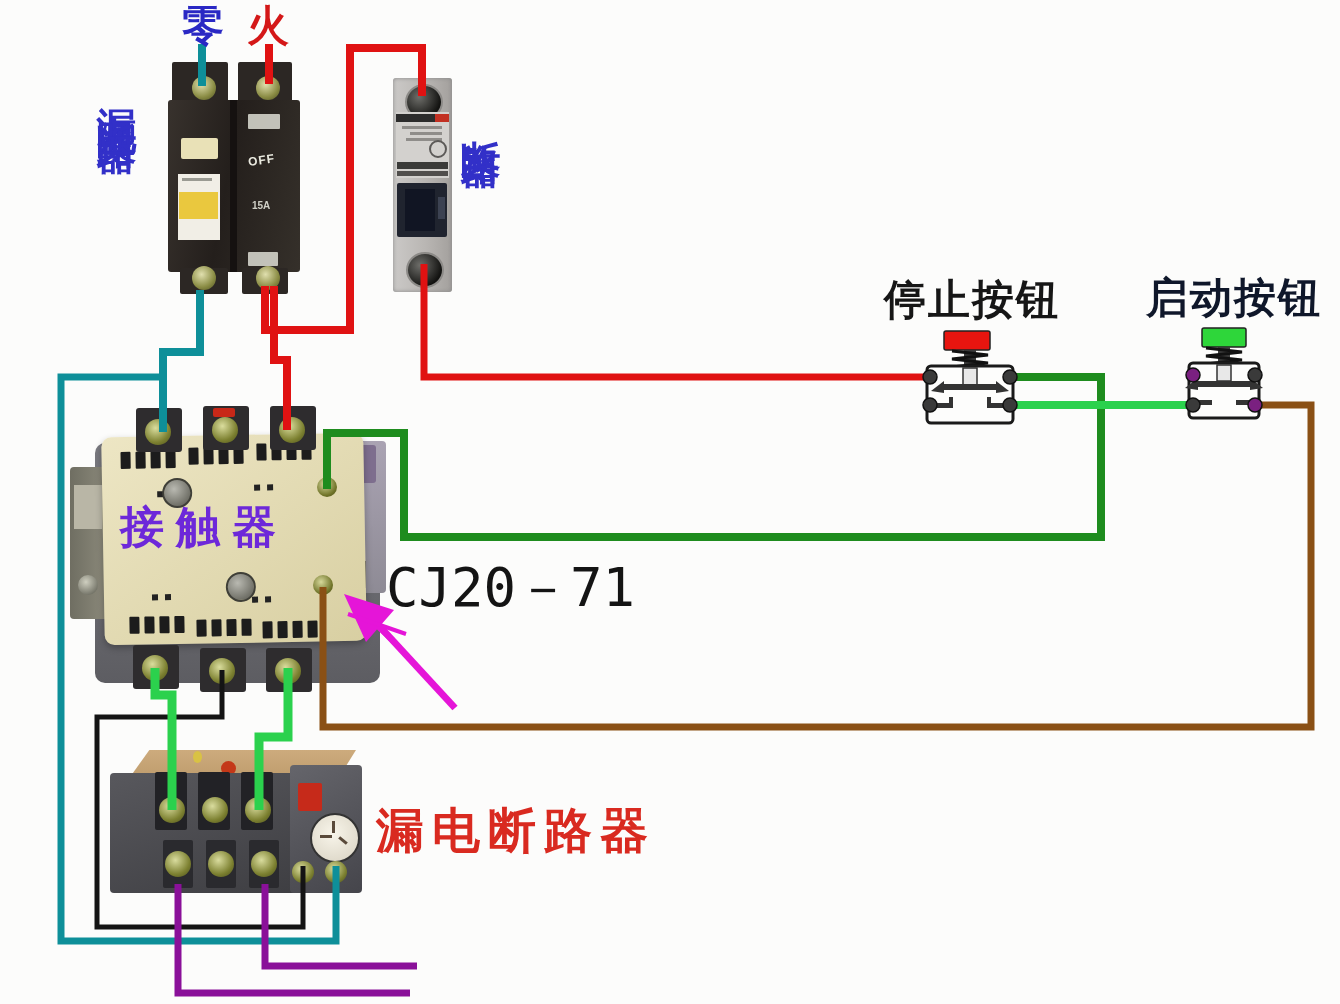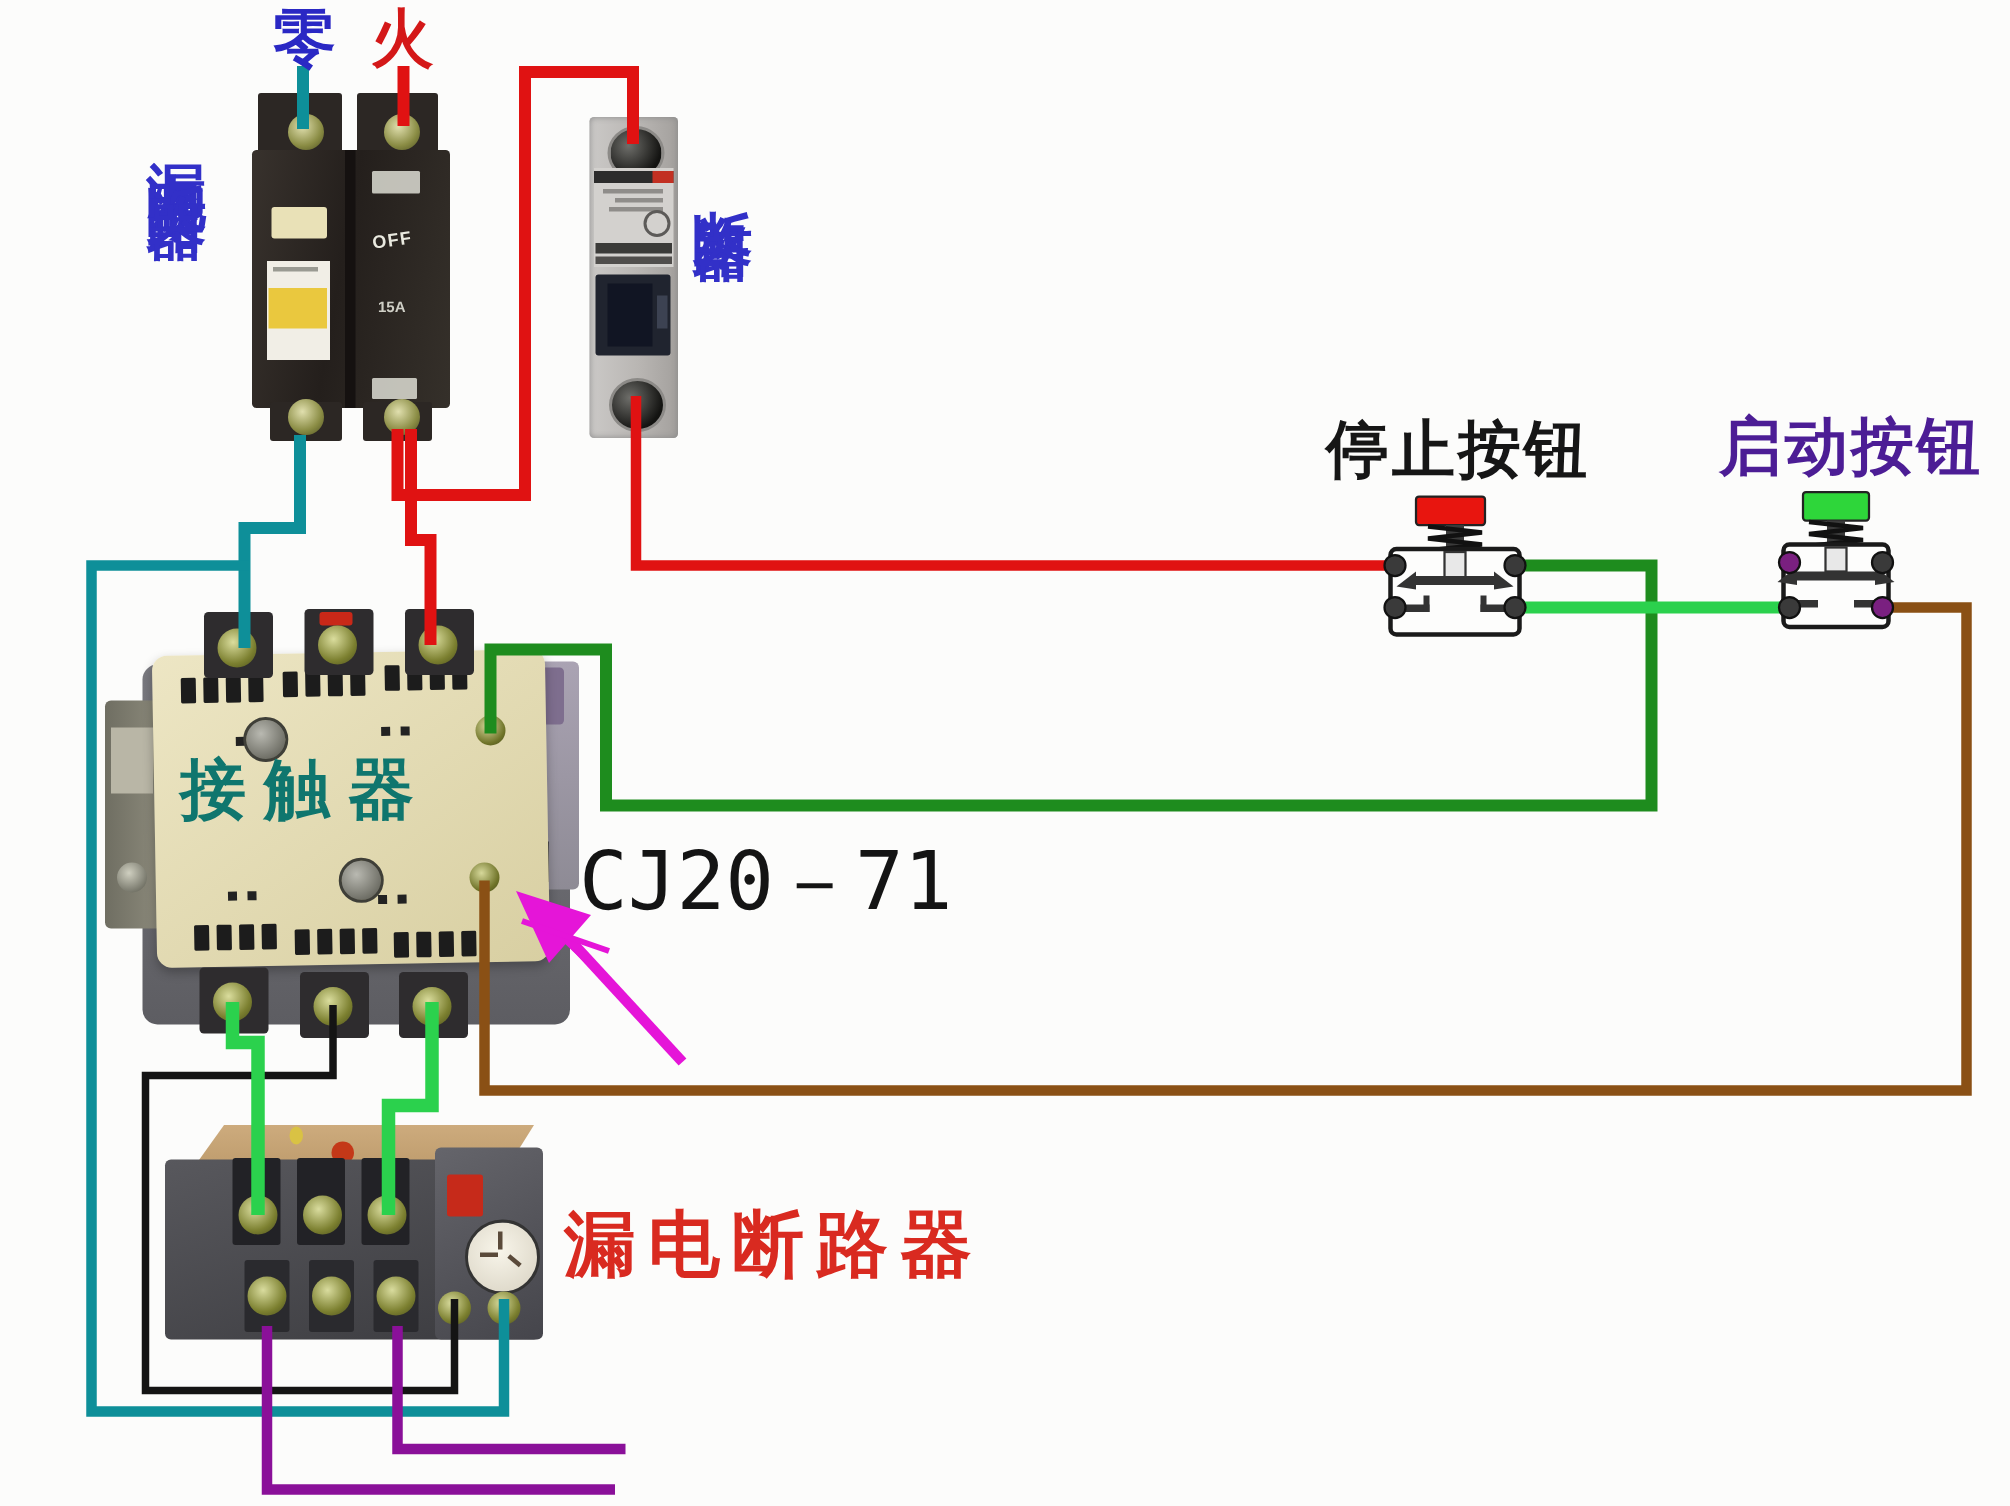--- a/index.html
+++ b/index.html
@@ -96,26 +96,26 @@
   .tr .aux1{position:absolute;left:2px;top:96px;width:22px;height:22px;border-radius:50%;
             background:radial-gradient(circle at 40% 35%,#d9dc9e,#7c8030 62%,#474b1c);}
   .tr .aux2{position:absolute;left:35px;top:96px;width:22px;height:22px;border-radius:50%;
             background:radial-gradient(circle at 40% 35%,#d9dc9e,#7c8030 62%,#474b1c);}
 
   
   .t-neutral{left:182px;top:4px;font-size:42px;color:#2a28c4;}
   .t-live{left:247px;top:4px;font-size:42px;color:#d41818;}
   .t-leak{left:96px;top:76px;font-size:40px;color:#3230c8;letter-spacing:7px;}
   .t-mcb{left:460px;top:108px;font-size:40px;color:#3230c8;letter-spacing:5px;}
-  .t-ctr{left:120px;top:504px;font-size:44px;color:#0f766e;letter-spacing:12px;z-index:12;}
+  .t-ctr{left:120px;top:504px;font-size:44px;color:#6d28d9;letter-spacing:12px;z-index:12;}
   .t-model{left:386px;top:560px;font-size:54px;color:#141414;font-weight:normal;
            font-family:"DejaVu Sans Mono",monospace;}
   .t-no{left:362px;top:666px;font-size:44px;color:#e515d8;letter-spacing:8px;}
   .t-stop{left:884px;top:278px;font-size:42px;color:#161616;letter-spacing:2px;}
-  .t-start{left:1146px;top:276px;font-size:42px;color:#4c1d95;letter-spacing:2px;}
+  .t-start{left:1146px;top:276px;font-size:42px;color:#0f172a;letter-spacing:2px;}
   .t-relay{left:376px;top:806px;font-size:48px;color:#d92a20;letter-spacing:8px;}
   .t-load{left:426px;top:954px;font-size:48px;color:#d92a20;letter-spacing:16px;}
 </style>
 </head>
 <body>
 
 <div class="stage">
 
   <div class="comp lb">
     <div class="tab" style="left:4px;top:0;width:56px;height:46px;"></div>

